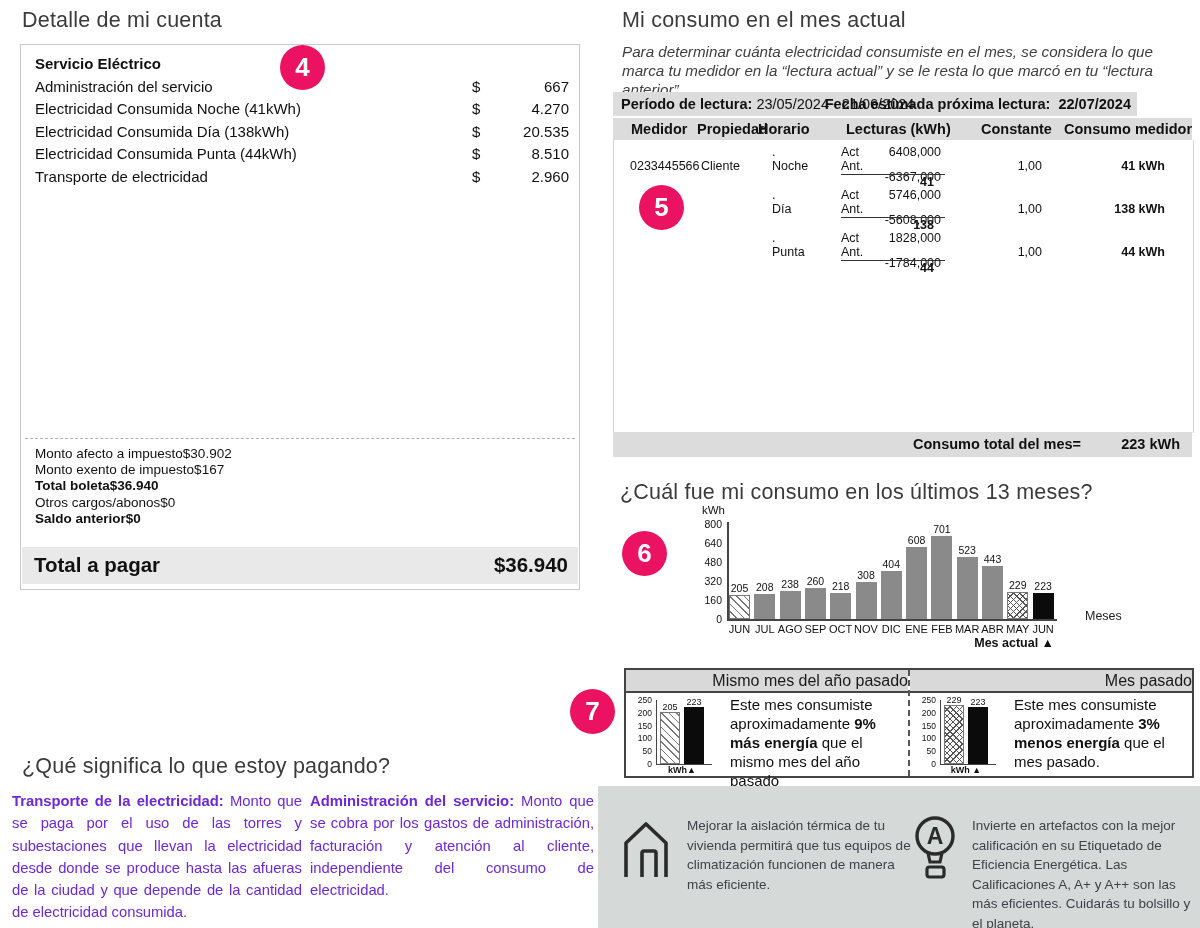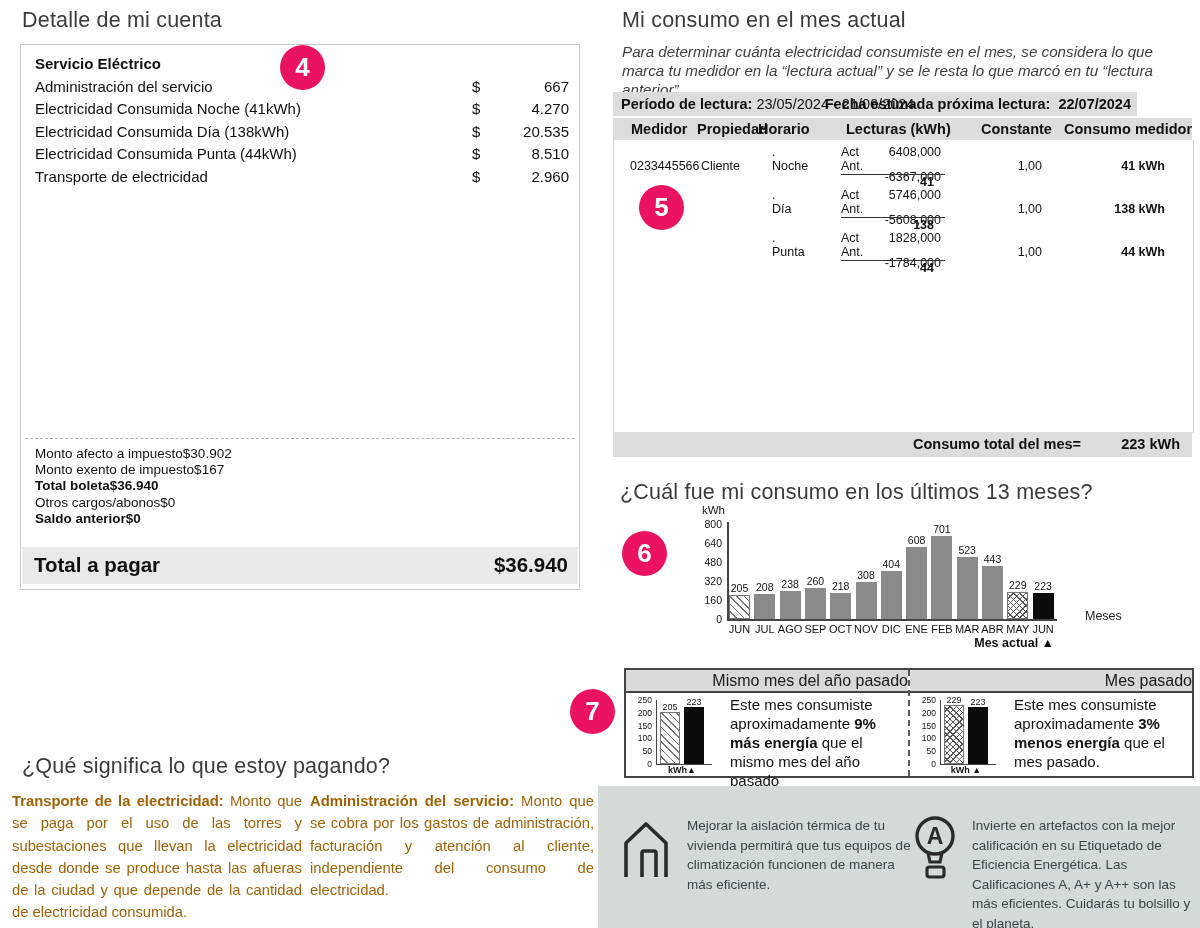--- a/index.html
+++ b/index.html
@@ -81,21 +81,21 @@
   .cmp-text{position:absolute;left:104px;top:25px;right:5px;font-size:15px;line-height:19px;}
   .mini{position:absolute;left:8px;top:24px;width:96px;height:80px;}
   .mini .ytick{position:absolute;left:0;width:18px;text-align:right;font-size:8.5px;line-height:9px;}
   .mini .yaxis{position:absolute;left:22px;top:6px;width:1px;height:64px;background:#444;}
   .mini .xaxis{position:absolute;left:22px;top:70px;width:56px;height:1px;background:#444;}
   .mini .bar{position:absolute;box-sizing:border-box;}
   .mini .vlab{position:absolute;width:30px;text-align:center;font-size:9px;}
   .mini .klab{position:absolute;left:20px;top:71px;width:56px;text-align:center;font-size:9px;font-weight:bold;}
 
   
-  .exp-col{position:absolute;top:790px;font-size:14.8px;line-height:22.3px;text-align:justify;color:#a16207;}
+  .exp-col{position:absolute;top:790px;font-size:14.8px;line-height:22.3px;text-align:justify;color:#6d28d9;}
   #exp-col1{left:12px;width:290px;}
   #exp-col2{left:310px;width:284px;}
 
   
   #tips{position:absolute;left:598px;top:786px;width:602px;height:142px;background:#d5d9d8;}
   .tip-text{position:absolute;font-size:13.5px;line-height:19.5px;color:#3e4347;}
   #tip1-text{left:89px;top:30px;width:236px;}
   #tip2-text{left:374px;top:30px;width:222px;}
   .tip-icon{position:absolute;}
   #house-icon{left:22px;top:33px;}

